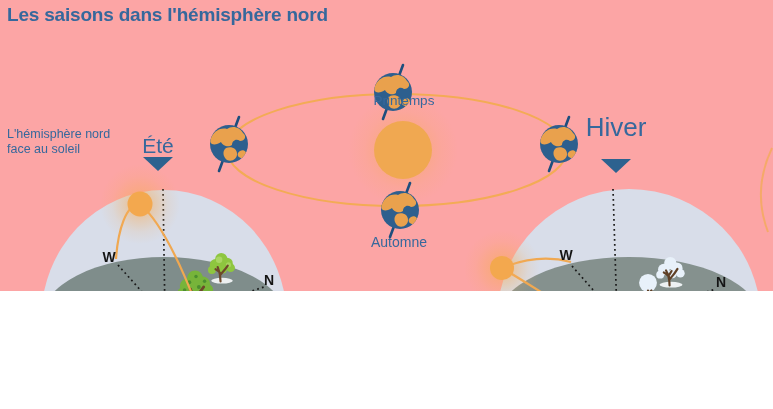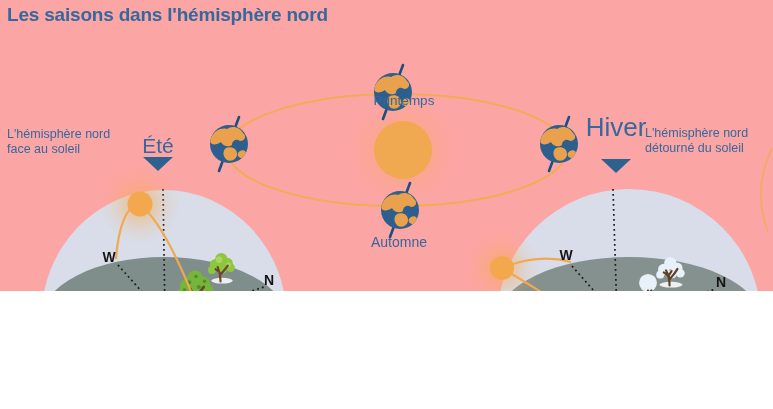--- a/index.html
+++ b/index.html
@@ -154,21 +154,20 @@
     <circle cx="502" cy="268" r="12" fill="#f3a84e"></circle>
   </g>
 </svg>
 
 <div class="txt title">Les saisons dans l'hémisphère nord</div>
 <div class="txt lbl-printemps">Printemps</div>
 <div class="txt lbl-automne">Automne</div>
 <div class="txt lbl-ete">Été</div>
 <div class="txt lbl-hiver">Hiver</div>
 <div class="ann ann-left">L'hémisphère nord face au soleil</div>
-<div class="ann ann-right">L'hémisphère nord détourné du soleil</div>
 
 <span class="cmp cmp-s-w">W</span>
 <span class="cmp cmp-s-n">N</span>
 <span class="cmp cmp-s-s">S</span>
 <span class="cmp cmp-s-o">O</span>
 <span class="cmp cmp-w-w">W</span>
 <span class="cmp cmp-w-n">N</span>
 <span class="cmp cmp-w-s">S</span>
 <span class="cmp cmp-w-o">O</span>
 

